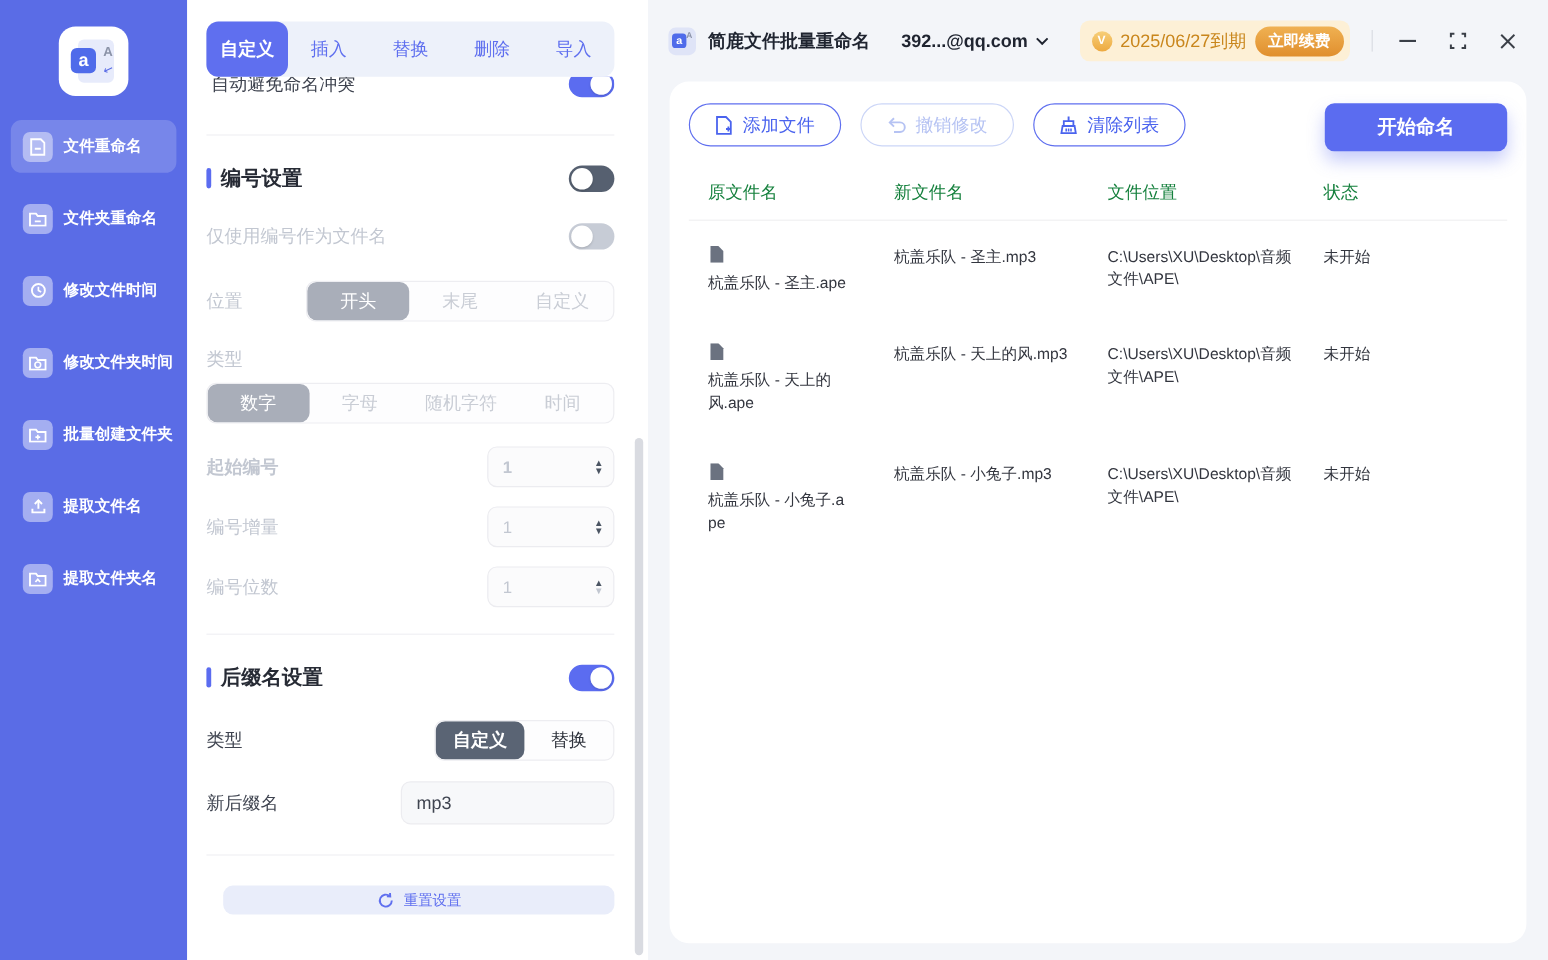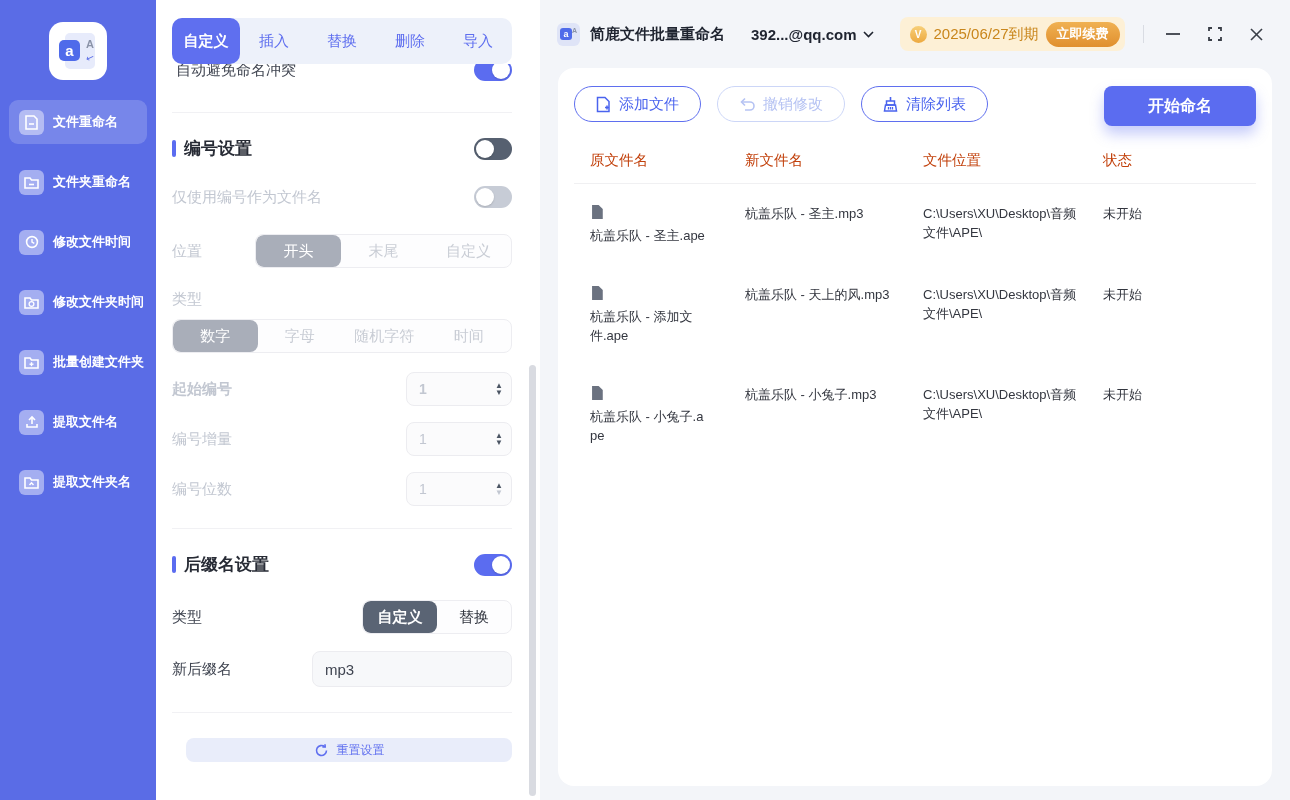--- a/index.html
+++ b/index.html
@@ -54,21 +54,21 @@
   .seg-pos { width:257px; margin-left:auto; } .seg-pos .opt { flex:1; }
   .seg-type4 { width:100%; margin-top:10px; } .seg-type4 .opt { flex:1; }
   .seg-type2 { width:150px; margin-left:auto; } .seg-type2 .opt { flex:1; }
 
   .num-input { width:106px; height:34px; border:1px solid #ececf0; background:#fbfbfc; border-radius:8px; margin-left:auto; display:flex; align-items:center; padding:0 8px 0 12px; }
   .num-val { color:#c2c7d1; font-size:14px; flex:1; }
   .spin { display:flex; flex-direction:column; line-height:7px; }
   .spin span { font-size:8px; color:#4b5563; cursor:pointer; }
   .spin span.lighter { color:#c2c7d1; }
 
-  .text-input { width:200px; height:36px; border:1px solid #ececf0; background:#f7f8fa; border-radius:8px; margin-left:auto; font-size:15px; color:#3f4450; padding:0 12px; font-family:"Liberation Sans", sans-serif; }
+  .text-input { width:178px; height:36px; border:1px solid #ececf0; background:#f7f8fa; border-radius:8px; margin-left:auto; font-size:15px; color:#3f4450; padding:0 12px; font-family:"Liberation Sans", sans-serif; }
 
   .reset-btn { margin-top:25px; height:24px; background:#e9edfa; border-radius:8px; display:flex; align-items:center; justify-content:center; gap:8px; color:#5f6fef; font-size:12px; cursor:pointer; margin-left:14px; }
   .panel-scrollbar { position:absolute; right:4px; top:365px; bottom:4px; width:7px; background:#d9dbe1; border-radius:4px; }
 
   
   .right { flex:1; display:flex; flex-direction:column; height:100%; }
   .titlebar { height:68px; display:flex; align-items:center; padding:0 22px 0 17px; }
   .app-ic { width:23px; height:23px; background:#dfe4f7; border-radius:6px; position:relative; flex:0 0 23px; }
   .app-ic .a-box { position:absolute; left:3px; top:5px; width:12px; height:12px; background:#4f6bea; border-radius:3px; color:#fff; font-weight:bold; font-size:9px; display:flex; align-items:center; justify-content:center; }
   .app-ic .A-char { position:absolute; right:3px; top:4px; color:#8b93a8; font-weight:bold; font-size:7px; }
@@ -83,21 +83,21 @@
   .win-btn { color:#3a3f48; cursor:pointer; display:flex; align-items:center; justify-content:center; width:18px; height:18px; }
 
   .card { flex:1; background:#ffffff; border-radius:16px; margin:0 18px 14px 18px; padding:18px 16px 0 16px; overflow:hidden; }
   .toolbar { display:flex; align-items:flex-start; }
   .tb-btn { height:36px; border:1px solid #5f6fef; border-radius:18px; display:flex; align-items:center; gap:8px; padding:0 21px; color:#4a63ee; font-size:15px; cursor:pointer; background:#fff; margin-right:16px; }
   .tb-btn.disabled { border-color:#ccd6f7; color:#b6c3f3; }
   .start-btn { margin-left:auto; width:152px; height:40px; background:#5b6cf0; border-radius:8px; color:#fff; font-size:16px; font-weight:bold; display:flex; align-items:center; justify-content:center; cursor:pointer; box-shadow:0 8px 14px rgba(91,108,240,0.35); }
 
   .grid { display:grid; grid-template-columns:155px 178px 180px 1fr; padding-left:16px; }
   .thead { margin-top:12px; border-bottom:1px solid #f0f0f2; }
-  .th { color:#c2410c; font-size:14.5px; padding:13px 0 13px 0; }
+  .th { color:#15803d; font-size:14.5px; padding:13px 0 13px 0; }
   .trow { margin-top:0; }
   .td { font-size:13px; color:#33363f; padding:20px 10px 20px 0; line-height:19px; word-break:break-all;flex-direction:column; }
   .td.orig { display:flex; gap:7px; padding-right:36px; }
   .td.orig .ftxt { flex:1; }
   .file-ic { flex:0 0 14px; margin-top:1px; }
   .td.newn { padding-right:26px; }
   .td.loc { padding-right:18px; }
 </style>
 </head>
 <body>
@@ -387,21 +387,21 @@
       <div class="td newn">杭盖乐队 - 圣主.mp3</div>
       <div class="td loc">C:\Users\XU\Desktop\音频文件\APE\</div>
       <div class="td">未开始</div>
     </div>
 
     <div class="grid trow">
       <div class="td orig">
         <svg class="file-ic" width="14" height="17" viewBox="0 0 14 17">
             <path d="M1 0h8l5 5v12H1z" fill="#6b7280"></path>
           </svg>
-        <span class="ftxt">杭盖乐队 - 添加文件.ape</span>
+        <span class="ftxt">杭盖乐队 - 天上的风.ape</span>
       </div>
       <div class="td newn">杭盖乐队 - 天上的风.mp3</div>
       <div class="td loc">C:\Users\XU\Desktop\音频文件\APE\</div>
       <div class="td">未开始</div>
     </div>
 
     <div class="grid trow">
       <div class="td orig">
         <svg class="file-ic" width="14" height="17" viewBox="0 0 14 17">
             <path d="M1 0h8l5 5v12H1z" fill="#6b7280"></path>

